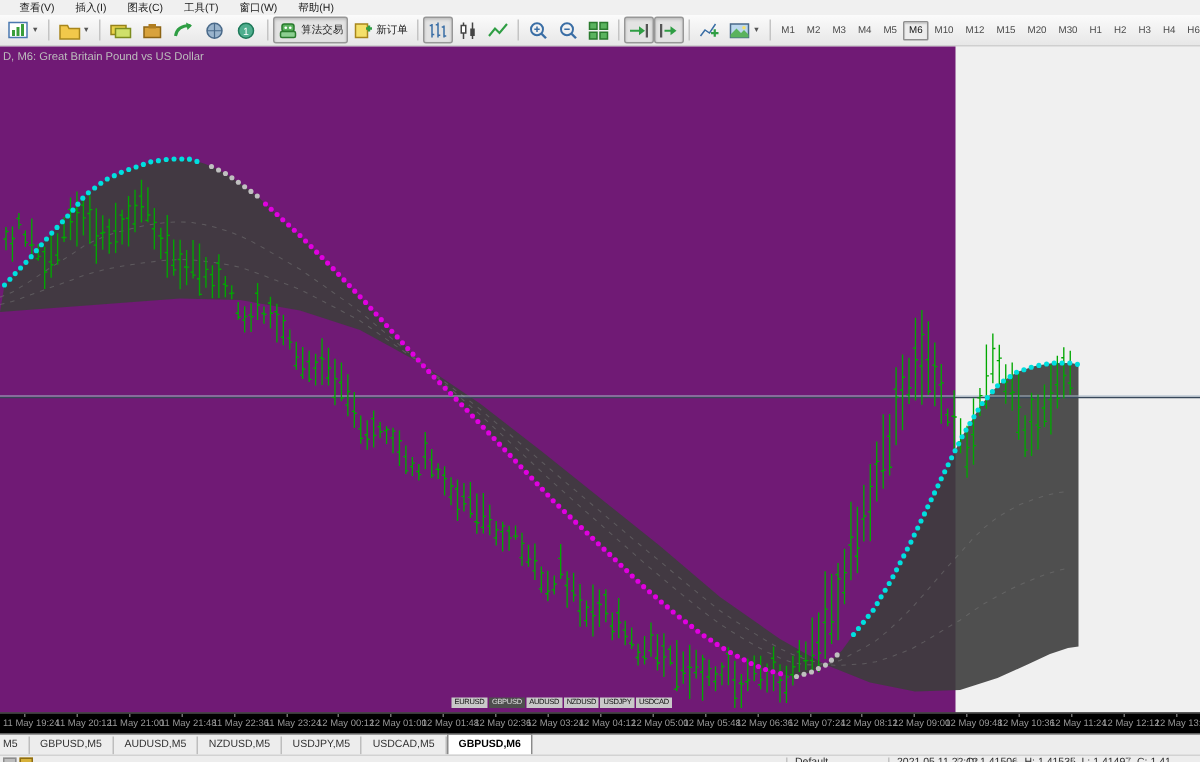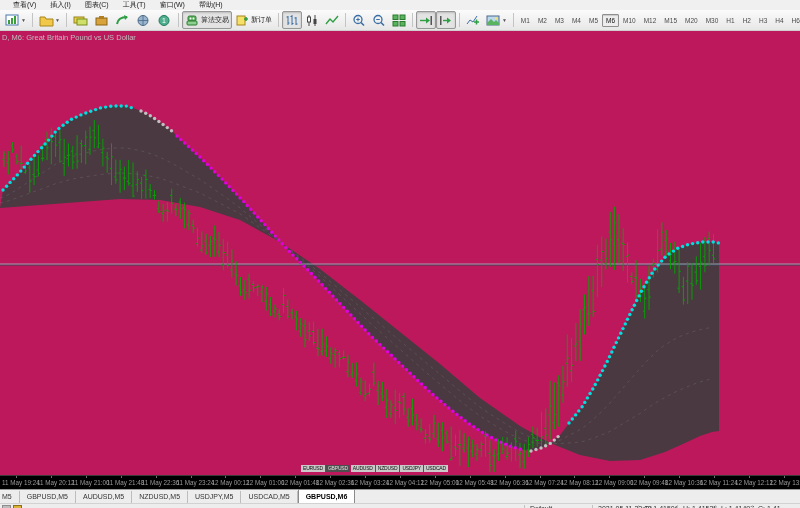--- a/index.html
+++ b/index.html
@@ -16,21 +16,21 @@
   .sep{width:1px;height:14px;background:#c4c4c4;margin:0 3px;flex:0 0 auto;}
   .tbtn{height:16px;display:flex;align-items:center;padding:0 2px;border:1px solid transparent;
         border-radius:2px;flex:0 0 auto;}
   .tbtn.pressed{border-color:#979797;background:#e3e3e3;box-shadow:inset 0 1px 2px rgba(0,0,0,.18);}
   .tbtn svg{display:block;}
   .tlabel{font-size:7px;color:#222;margin-left:2px;}
   .caret{font-size:5px;color:#555;margin-left:1px;}
   .tf{font-size:6.5px;color:#4a4a4a;padding:2px 3px;border:1px solid transparent;border-radius:1px;flex:0 0 auto;}
   .tf.active{border-color:#8f8f8f;background:#ededed;box-shadow:inset 0 1px 1px rgba(0,0,0,.15);color:#111;}
   
-  .chart{position:relative;width:800px;height:444px;background:#be185d;}
+  .chart{position:relative;width:637px;height:444px;background:#701a75;}
   .chart svg{position:absolute;left:0;top:0;}
   .chart-title{position:absolute;left:2px;top:2px;font-size:7.5px;color:#bdbdbd;z-index:3;}
   .chips{position:absolute;left:301px;top:434px;display:flex;gap:1px;z-index:4;}
   .chip{font-size:5px;line-height:7px;height:7px;padding:0 2px;background:#c9c9c9;color:#101010;
         letter-spacing:-0.2px;}
   .chip.active{background:#4e4e4e;color:#e0e0e0;}
   
   .xstrip{height:13px;background:#000;position:relative;border-top:1px solid #3a3a3a;}
   .xlabel{position:absolute;top:3px;font-size:6.3px;color:#989898;white-space:nowrap;}
   .xtick{position:absolute;top:0;width:1px;height:2px;background:#6f6f6f;}

